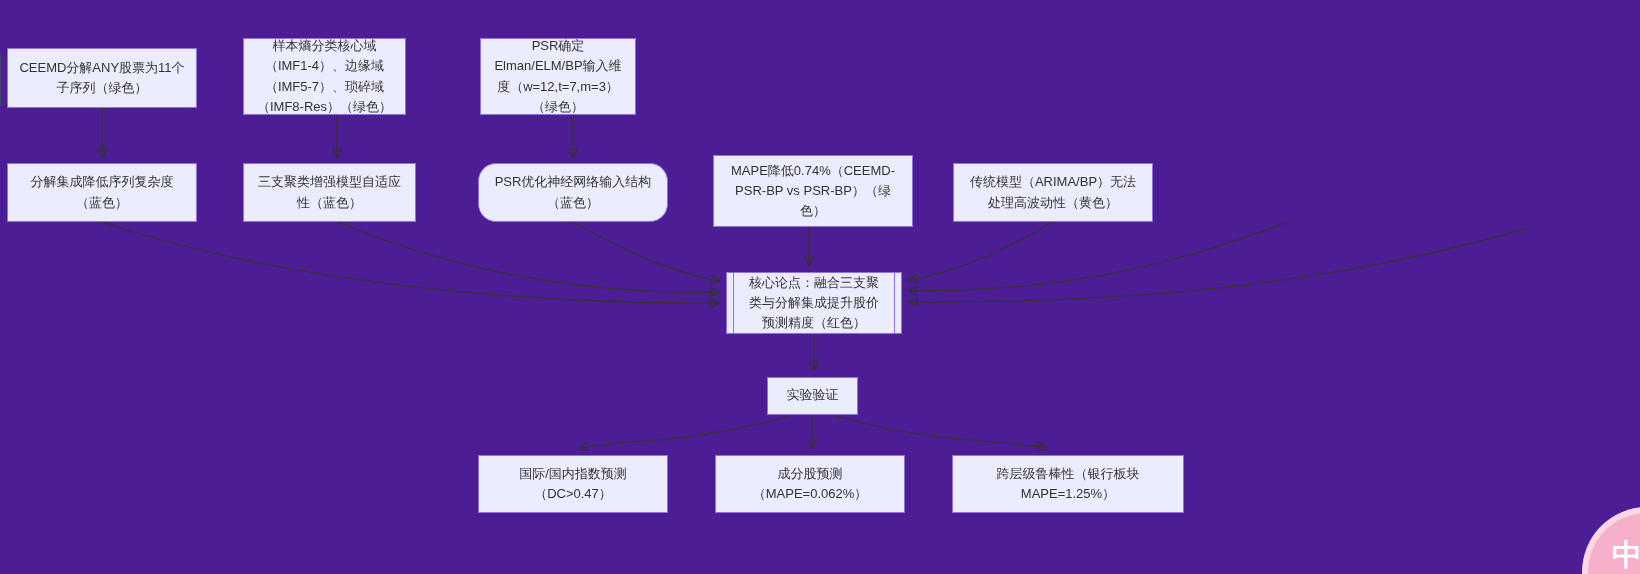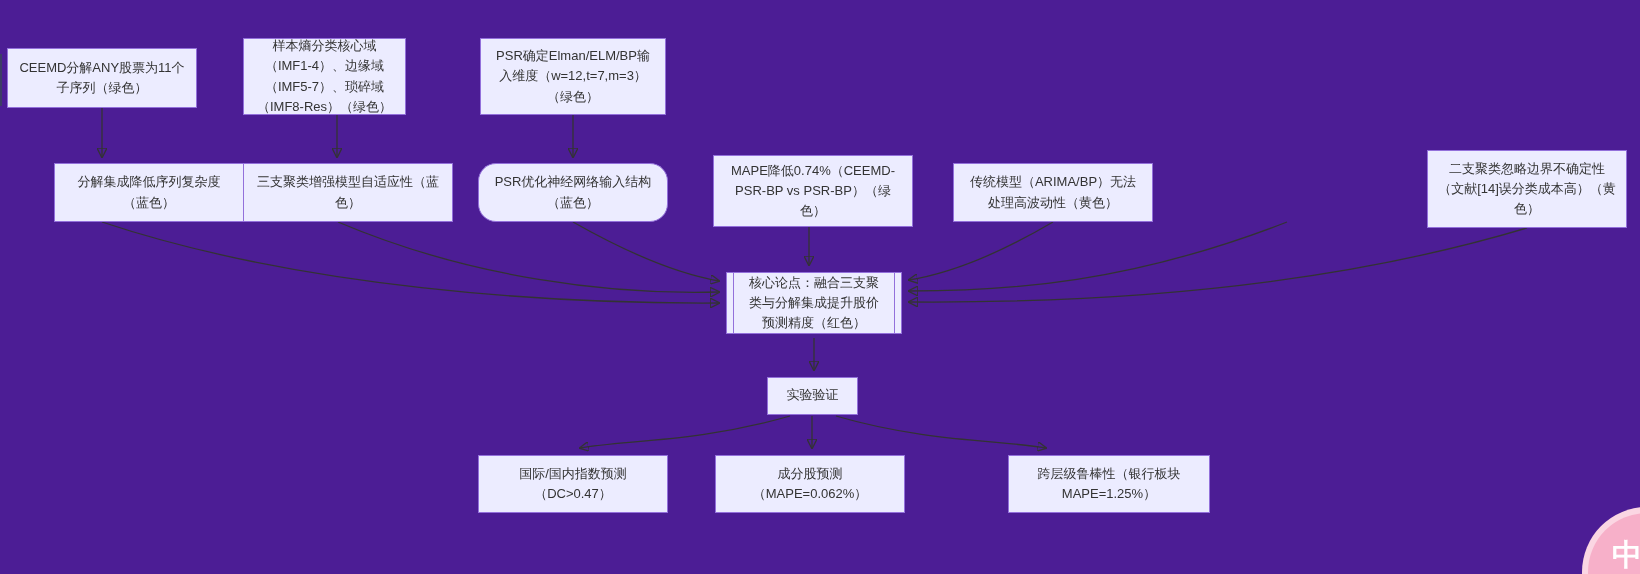--- a/index.html
+++ b/index.html
@@ -23,36 +23,36 @@
   }
   .subroutine::before,.subroutine::after{
     content:"";position:absolute;top:0;bottom:0;
     border-left:1px solid #9370DB;
   }
   .subroutine::before{left:6px;}
   .subroutine::after{right:6px;}
   
   #node-ceemd{left:7px;top:48px;width:190px;height:60px;}
   #node-entropy{left:243px;top:38px;width:163px;height:77px;}
-  #node-psrdim{left:480px;top:38px;width:186px;height:77px;}
+  #node-psrdim{left:480px;top:38px;width:156px;height:77px;}
   
-  #node-reduce{left:7px;top:163px;width:190px;height:59px;margin-left:47px;}
-  #node-threeway{left:243px;top:163px;width:210px;height:59px;}
+  #node-reduce{left:7px;top:163px;width:190px;height:59px;}
+  #node-threeway{left:243px;top:163px;width:173px;height:59px;}
   #node-psropt{left:478px;top:163px;width:190px;height:59px;border-radius:18px;}
   #node-mape{left:713px;top:155px;width:200px;height:72px;}
   #node-trad{left:953px;top:163px;width:200px;height:59px;}
   #node-singlenn{left:1188px;top:163px;width:199px;height:59px;}
   #node-twoway{left:1427px;top:150px;width:200px;height:78px;}
   
   #node-core{left:726px;top:272px;width:176px;height:62px;padding:4px 16px;}
   #node-valid{left:767px;top:377px;width:91px;height:38px;font-family:Liberation Mono, monospace;}
   
   #node-index{left:478px;top:455px;width:190px;height:58px;}
   #node-constituent{left:715px;top:455px;width:190px;height:58px;}
-  #node-robust{left:1008px;top:455px;width:202px;height:58px;align-items:center;}
+  #node-robust{left:952px;top:455px;width:232px;height:58px;align-items:center;}
 
   #edges{position:absolute;left:0;top:0;width:1640px;height:574px;pointer-events:none;}
   #edges path{fill:none;stroke:#333333;stroke-width:1.3px;}
 
   #edge-artifact{
     position:absolute;left:0;top:54px;width:2px;height:52px;
     background:#3d3d66;
   }
   #translate-btn{
     position:absolute;left:1588px;top:513px;width:118px;height:118px;
@@ -114,23 +114,20 @@
     </div>
   <div class="node" id="node-psropt">
       <span>PSR优化神经网络输入结构（蓝色）</span>
     </div>
   <div class="node" id="node-mape">
       <span>MAPE降低0.74%（CEEMD-PSR-BP vs PSR-BP）（绿色）</span>
     </div>
   <div class="node" id="node-trad">
       <span>传统模型（ARIMA/BP）无法处理高波动性（黄色）</span>
     </div>
-  <div class="node" id="node-twoway">
-      <span>二支聚类忽略边界不确定性（文献[14]误分类成本高）（黄色）</span>
-    </div>
 
   <div class="node subroutine" id="node-core">
       <span>核心论点：融合三支聚类与分解集成提升股价预测精度（红色）</span>
     </div>
   <div class="node" id="node-valid">
       <span>实验验证</span>
     </div>
 
   <div class="node" id="node-index">
       <span>国际/国内指数预测（DC&gt;0.47）</span>

